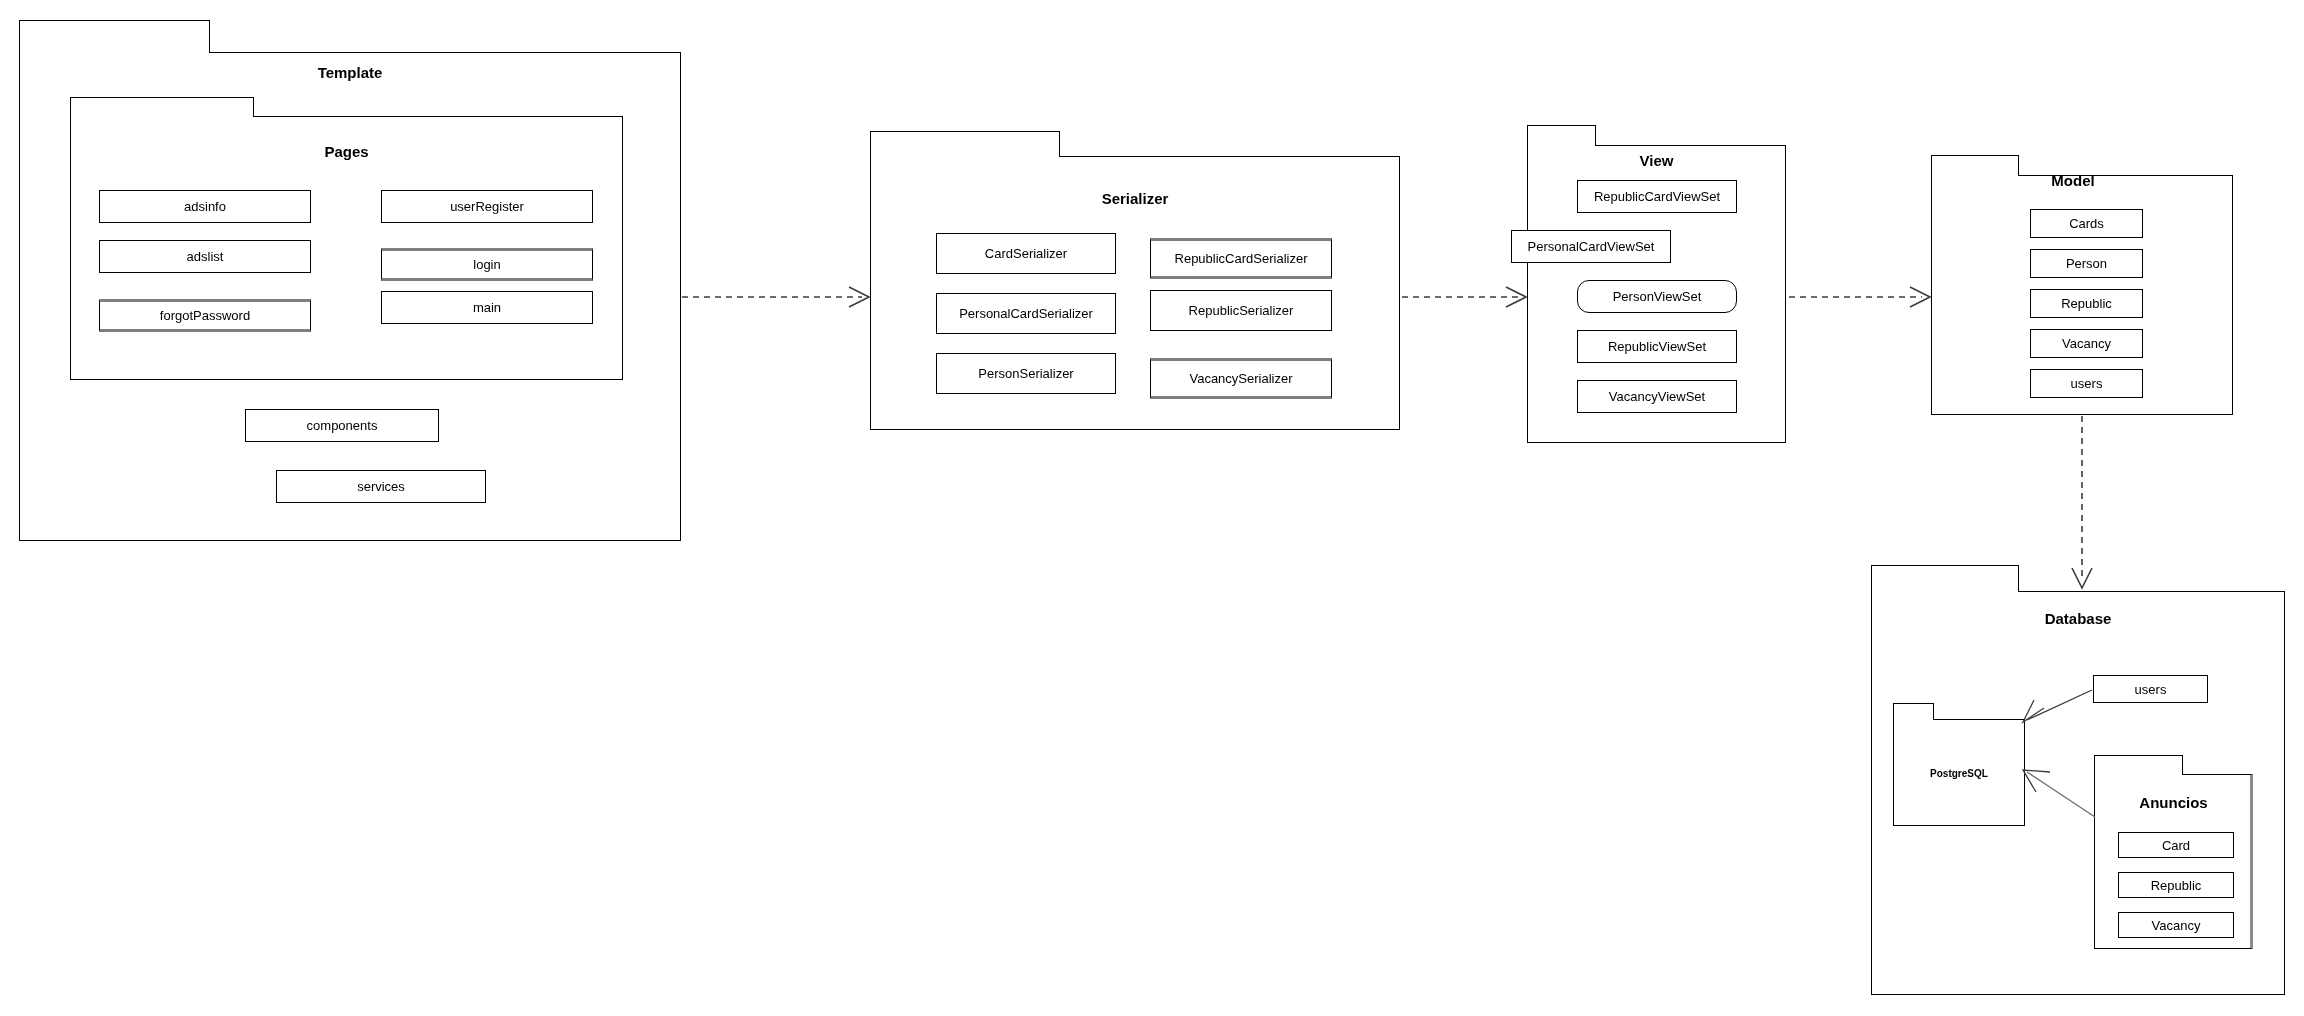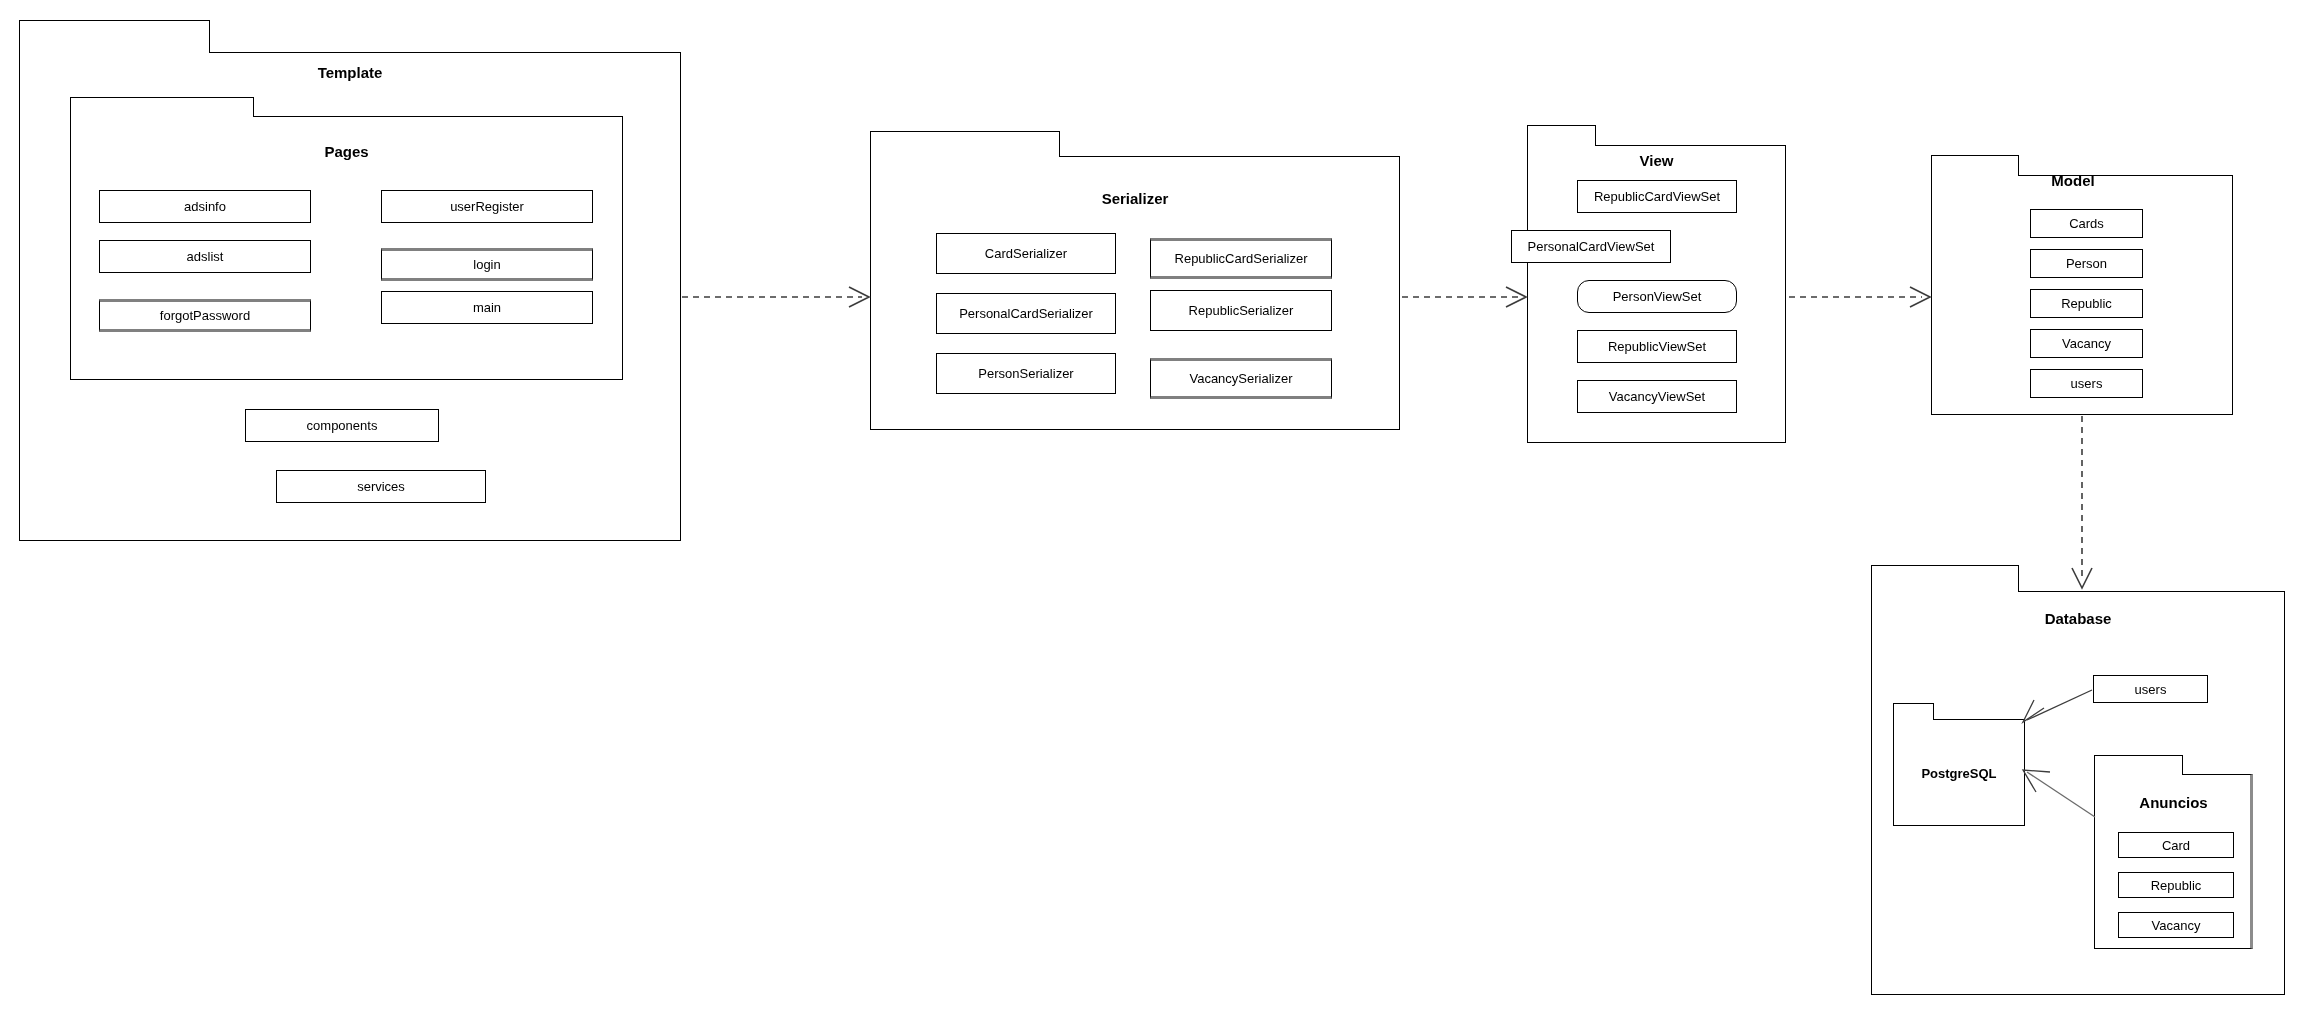--- a/index.html
+++ b/index.html
@@ -153,21 +153,21 @@
     <div class="cbox" style="left:2030px; top:369px; width:113px; height:29px;">users</div>
   </div>
 
   <div class="pkg">
     <div class="pkg-tab" style="left:1871px; top:565px; width:148px; height:27px;"></div>
     <div class="pkg-body" style="left:1871px; top:591px; width:414px; height:404px;"></div>
     <div class="pkg-title" style="left:1871px; top:610px; width:414px;">Database</div>
 
     <div class="pkg-tab" style="left:1893px; top:703px; width:41px; height:17px;"></div>
     <div class="pkg-body" style="left:1893px; top:719px; width:132px; height:107px;"></div>
-    <div class="pkg-title" style="left:1893px; top:517px; width:132px; transform:translateY(248px); font-size:13px;">PostgreSQL</div>
+    <div class="pkg-title" style="left:1893px; top:517px; width:132px; transform:translateY(248px); font-size:10px;">PostgreSQL</div>
 
     <div class="cbox" style="left:2093px; top:675px; width:115px; height:28px;">users</div>
 
     <div class="pkg-tab" style="left:2094px; top:755px; width:89px; height:20px;"></div>
     <div class="pkg-body shadow-right" style="left:2094px; top:774px; width:159px; height:175px;"></div>
     <div class="pkg-title" style="left:2094px; top:794px; width:159px;">Anuncios</div>
 
     <div class="cbox" style="left:2118px; top:832px; width:116px; height:26px;">Card</div>
     <div class="cbox" style="left:2118px; top:872px; width:116px; height:26px;">Republic</div>
     <div class="cbox" style="left:2118px; top:912px; width:116px; height:26px;">Vacancy</div>

